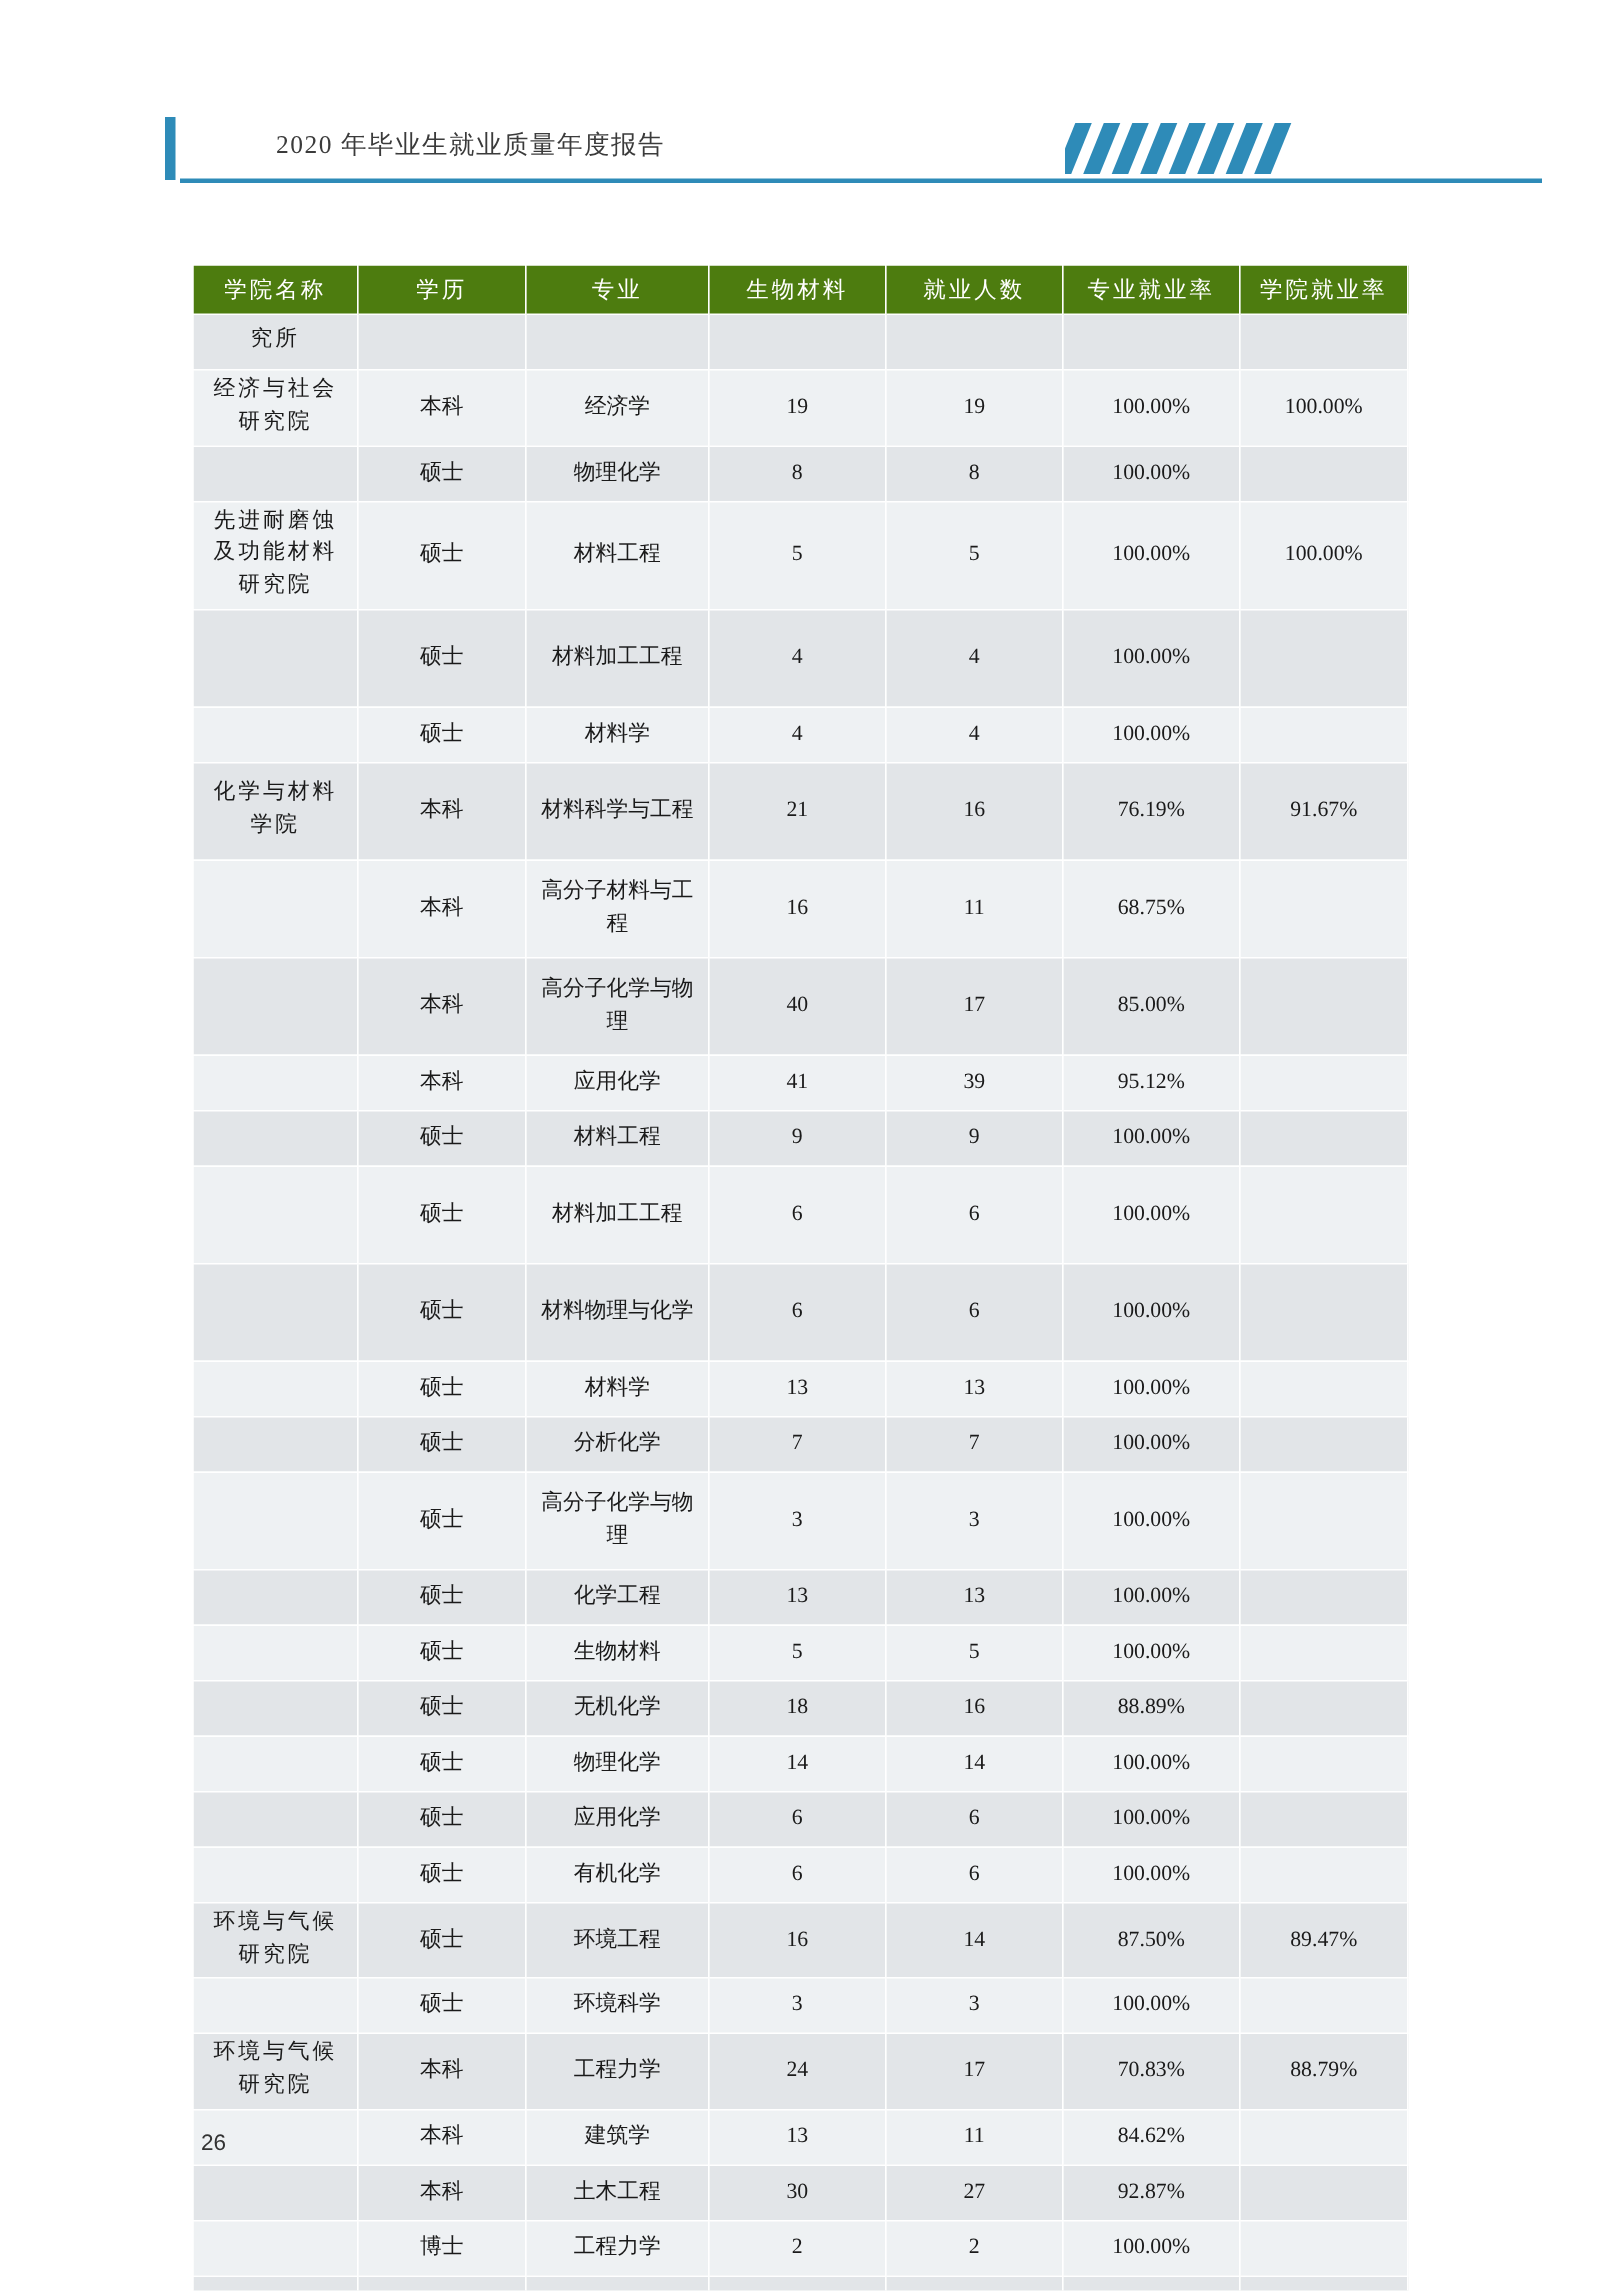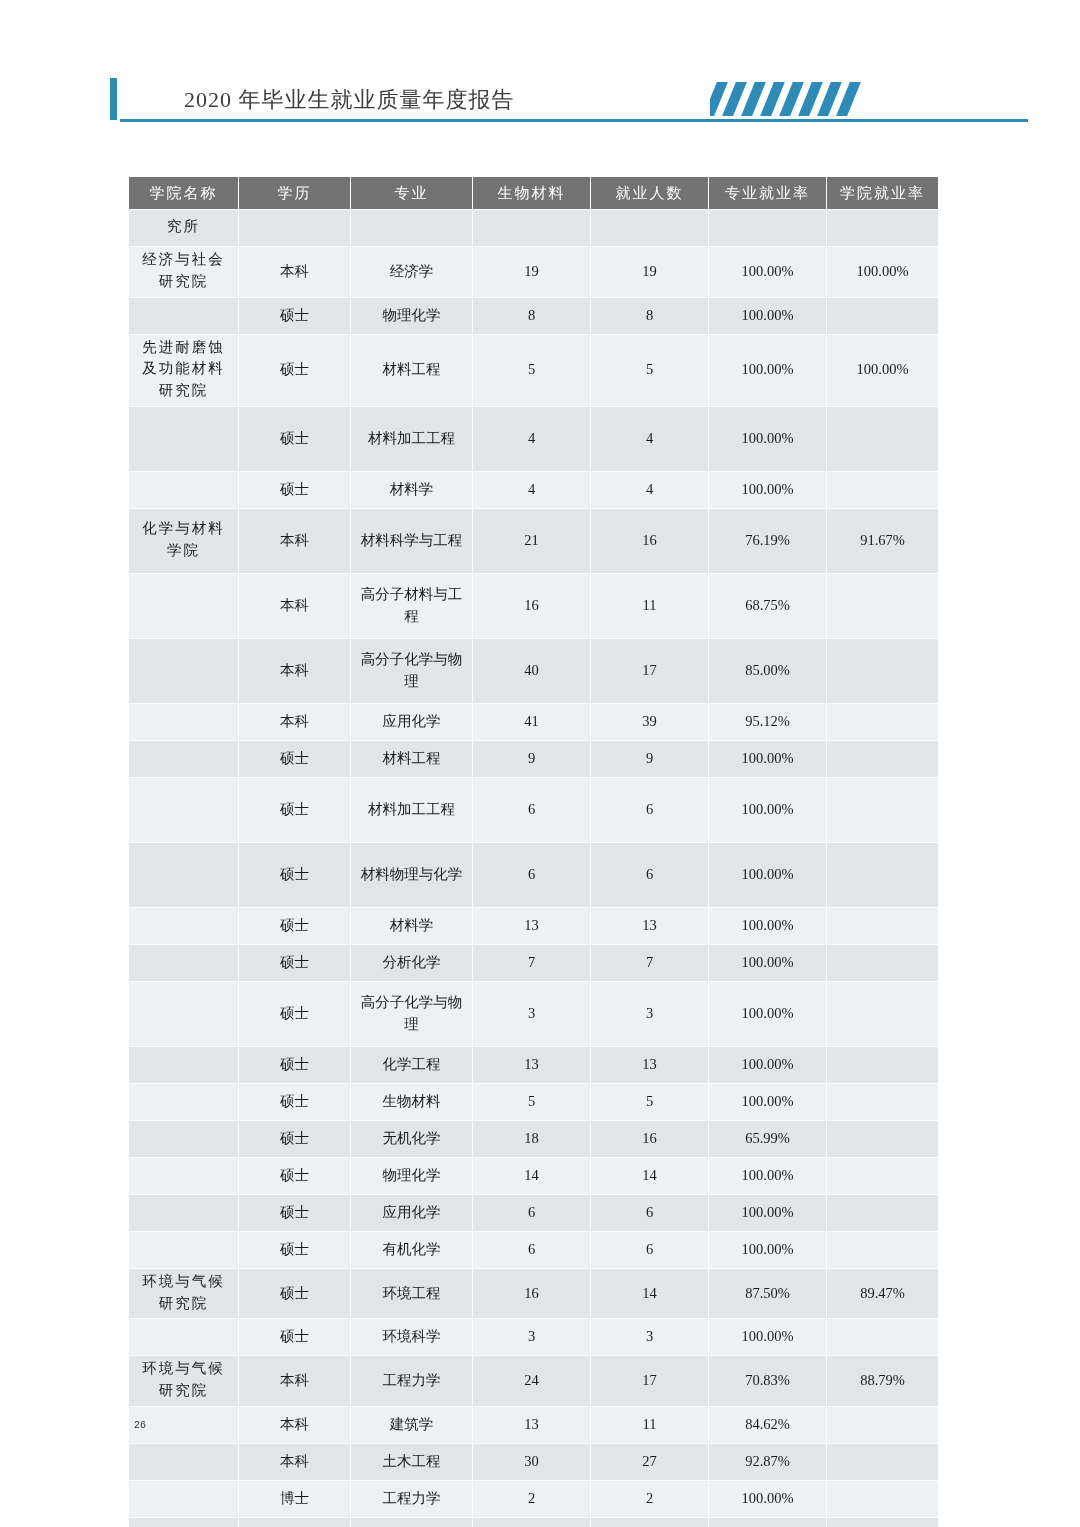--- a/index.html
+++ b/index.html
@@ -34,21 +34,21 @@
     left: 0;
     top: 0;
     width: 7px;
     height: 42px;
     background: #2e8bb8;
   }
   .header-title {
     position: absolute;
     left: 74px;
     top: 7px;
-    font-size: 22px;
+    font-size: 17px;
     letter-spacing: 1px;
     color: #3b3b3b;
     white-space: nowrap;
   }
   .header-rule {
     position: absolute;
     left: 10px;
     right: 0;
     top: 41px;
     height: 3px;
@@ -87,21 +87,21 @@
   }
   table.report col.c0 { width: 110px; }
   table.report col.c1 { width: 112px; }
   table.report col.c2 { width: 122px; }
   table.report col.c3 { width: 118px; }
   table.report col.c4 { width: 118px; }
   table.report col.c5 { width: 118px; }
   table.report col.c6 { width: 112px; }
 
   table.report th {
-    background: #737373;
+    background: #4d7c0f;
     color: #ffffff;
     font-weight: normal;
     height: 30px;
     text-align: center;
     border: 1px solid #ffffff;
     letter-spacing: 2px;
     font-size: 15px;
   }
   table.report td {
     border: 1px solid #ffffff;
@@ -117,23 +117,23 @@
   table.report td.name {
     letter-spacing: 2px;
     font-family: Liberation Mono, monospace;
   }
   table.report td.tall { height: 58px; }
 
   .page-number {
     position: absolute;
     left: 134px;
     top: 1420px;
-    font-size: 10px;
+    font-size: 15px;
     color: #333;
-    font-family: Liberation Mono, monospace;
+    font-family: Liberation Sans, sans-serif;
   }
 </style>
 </head>
 <body>
 
 <div class="page">
 
   <div class="header">
     <div class="header-bar"></div>
     <div class="header-title">2020 年毕业生就业质量年度报告</div>
@@ -334,21 +334,21 @@
             <td class="shade-b">5</td>
             <td class="shade-b">100.00%</td>
             <td class="shade-b"></td>
           </tr>
           <tr>
             <td class="shade-a name"></td>
             <td class="shade-a">硕士</td>
             <td class="shade-a">无机化学</td>
             <td class="shade-a">18</td>
             <td class="shade-a">16</td>
-            <td class="shade-a">65.99%</td>
+            <td class="shade-a">88.89%</td>
             <td class="shade-a"></td>
           </tr>
           <tr>
             <td class="shade-b name"></td>
             <td class="shade-b">硕士</td>
             <td class="shade-b">物理化学</td>
             <td class="shade-b">14</td>
             <td class="shade-b">14</td>
             <td class="shade-b">100.00%</td>
             <td class="shade-b"></td>

